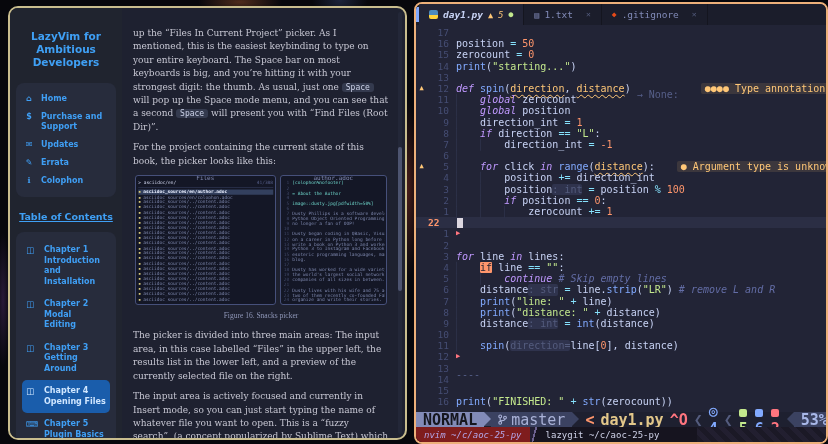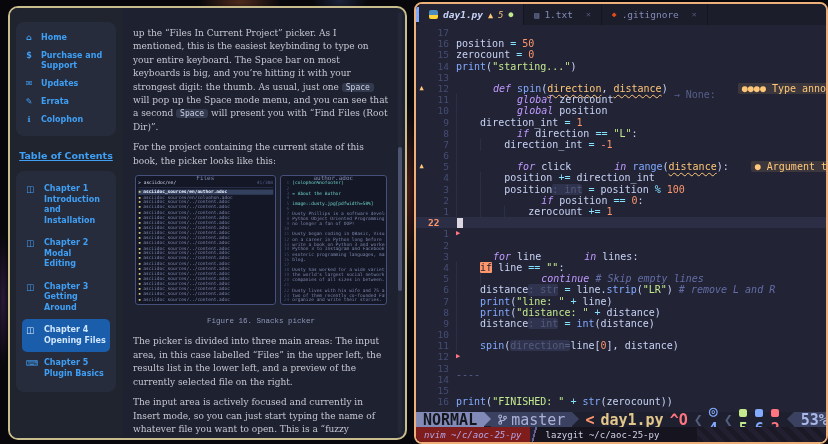--- a/index.html
+++ b/index.html
@@ -41,21 +41,21 @@
   .mini{width:134%;transform:scale(0.75);transform-origin:0 0;font-family:"DejaVu Sans Mono",monospace;
     font-size:6px;line-height:6.8px;color:#7d87ad;padding:6px 3px 0 3px;box-sizing:border-box;}
   .finput{display:flex;justify-content:space-between;color:#d0d6ee;border-bottom:1px solid #2d3450;padding-bottom:2px;margin-bottom:2px;}
   .fcount{color:#565f89;}
   .frow{display:flex;gap:3px;white-space:nowrap;overflow:hidden;}
   .frow .ficon{color:#d8c97a;}
   .frow.sel{background:#33405e;color:#e9eeff;font-weight:bold;}
   .prow{display:flex;gap:4px;white-space:nowrap;overflow:hidden;}
   .pnr{color:#3f4766;width:8px;text-align:right;flex:0 0 8px;}
   .ptext.teal{color:#6dd3c8;}
-  .fig-caption{text-align:center;font-family:Liberation Mono, monospace;color:#8f97b8;font-size:7.5px;margin:10px 0 7px;}
+  .fig-caption{text-align:center;font-family:Liberation Serif, serif;color:#8f97b8;font-size:7.5px;margin:4px 0 7px;}
   .scrollbar{position:absolute;right:3px;top:4px;bottom:4px;width:4px;background:#232738;border-radius:2px;}
   .sb-thumb{position:absolute;top:32%;height:34%;left:0;right:0;background:#4d5470;border-radius:2px;}
   
   .vim-win{position:absolute;left:414px;top:2px;width:410px;height:438px;
     border:2px solid #edb07a;border-radius:8px;background:#222436;overflow:hidden;display:flex;flex-direction:column;
     font-family:"DejaVu Sans Mono",monospace;}
   .tabline{height:21px;flex:0 0 21px;background:#1b1d2b;display:flex;align-items:stretch;position:relative;}
   .tab-indicator{width:3px;background:#82aaff;margin:3px 0;}
   .tab{display:flex;align-items:center;gap:5px;padding:0 10px;font-size:9.5px;color:#828bb8;border-right:1px solid #14151f;cursor:pointer;}
   .tab.active{background:#222436;color:#c8d3f5;font-style:italic;}
@@ -64,21 +64,21 @@
   .tab-dot{color:#c3e88d;font-size:8px;}
   .file-icon{color:#7a82ad;font-size:8.5px;}
   .git-icon{color:#e64a19;font-size:8px;}
   .tab-close{color:#545c7e;font-size:8px;margin-left:8px;}
   .code{flex:1;overflow:hidden;padding-top:2px;font-size:10px;line-height:11.2px;color:#c8d3f5;}
   .crow{display:flex;white-space:pre;height:11.2px;align-items:center;cursor:text;}
   .crow.curline{background:#2b2e44;}
   .sign{width:11px;flex:0 0 11px;text-align:center;color:#ffc777;font-size:7px;}
   .nr{width:22px;flex:0 0 22px;text-align:right;padding-right:7px;color:#454d73;font-size:9.5px;}
   .nr.cur{color:#ff966c;font-weight:bold;text-align:left;padding-left:1px;}
-  .tk-k{color:#c099ff;font-style:italic;margin-left:37px;}
+  .tk-k{color:#c099ff;font-style:italic;}
   .tk-f{color:#82aaff;}
   .tk-s{color:#c3e88d;}
   .tk-n{color:#ff966c;}
   .tk-o{color:#86e1fc;}
   .tk-v{color:#c8d3f5;}
   .tk-p{color:#c8d3f5;}
   .tk-c{color:#636da6;font-style:italic;}
   .tk-h{color:#545c7e;background:#2f334d;border-radius:2px;}
   .tk-a{color:#565f89;margin-top:13px;}
   .tk-g{color:#2f334d;}
@@ -116,20 +116,21 @@
   .tmux-tab.active{background:#7f1d1d;color:#b3a6e8;font-style:italic;}
   .tmux-slant{width:8px;background:linear-gradient(105deg,#231f33 45%,#6d628f 45%,#6d628f 60%,#16141f 60%);}
   .tmux-tab.plain{color:#cfd2e8;}
   .tmux-fill{flex:1;background:repeating-linear-gradient(45deg,#1b1926 0 5px,#221f30 5px 10px);margin-left:30px;}
 </style>
 </head>
 <body>
 
 <div class="book-win">
   <div class="sidebar">
+    <div class="sb-title">LazyVim for Ambitious Developers</div>
     <div class="sb-card" id="nav-list">
         <div class="nav-item">
           <span class="nav-icon">⌂</span>
           <span class="nav-label">Home</span>
         </div>
         <div class="nav-item">
           <span class="nav-icon">$</span>
           <span class="nav-label">Purchase and Support</span>
         </div>
         <div class="nav-item">

